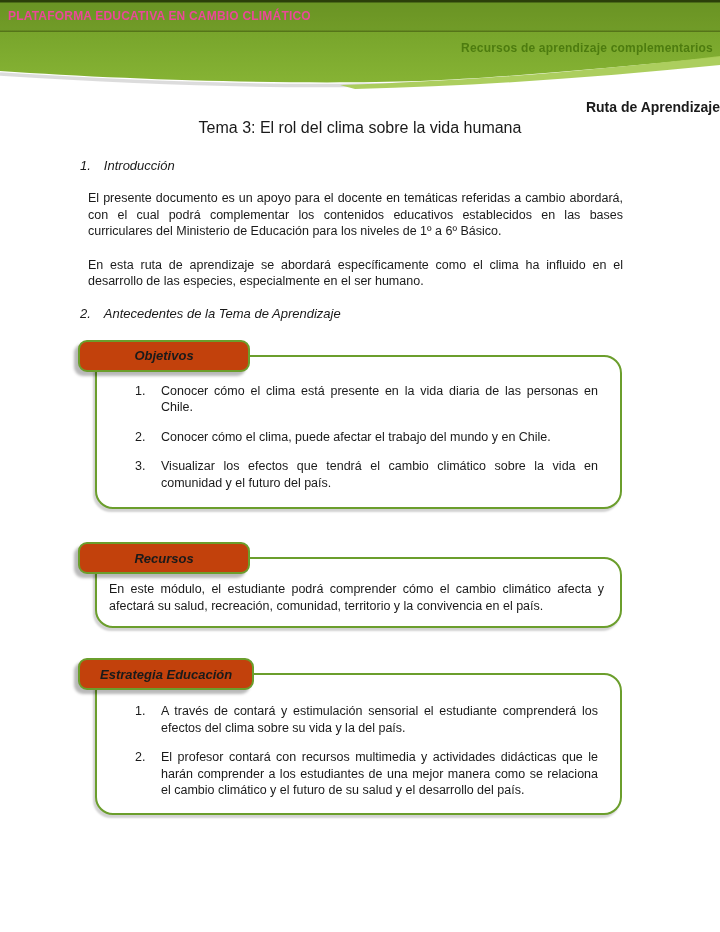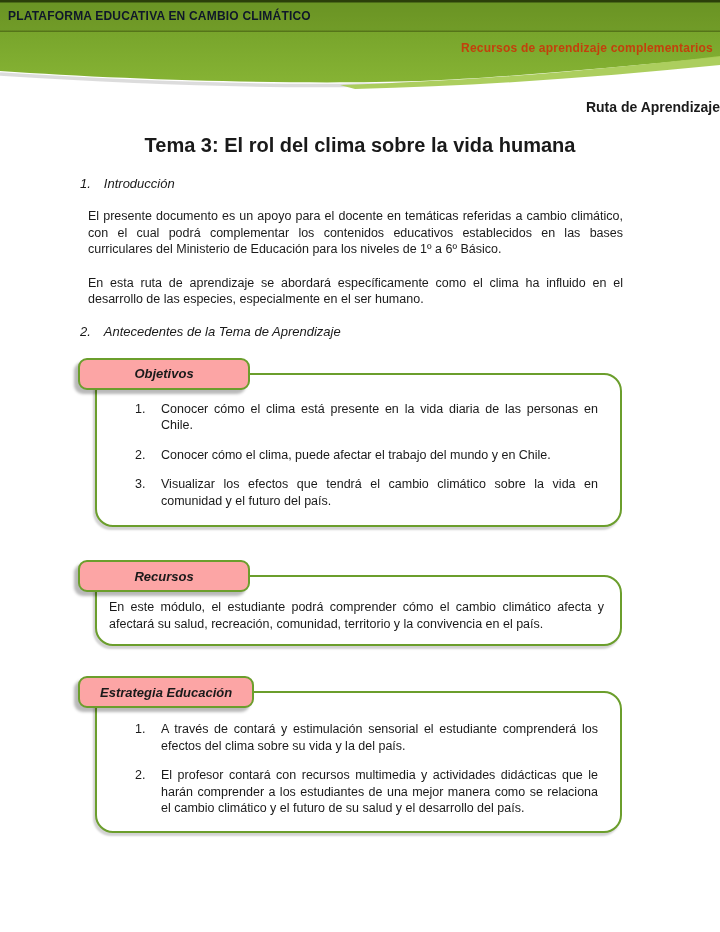--- a/index.html
+++ b/index.html
@@ -9,39 +9,39 @@
     --green-dark:#2B3F0A;
     --text:#1A1A1A;
   }
   *{margin:0;padding:0;box-sizing:border-box;}
   html,body{width:720px;height:932px;background:#fff;overflow:hidden;
     font-family:"Liberation Sans",sans-serif;color:var(--text);}
   
   .header{position:relative;width:720px;height:90px;}
   .header svg{position:absolute;top:0;left:0;display:block;}
   .brand{position:absolute;top:9px;left:8px;font-size:12px;font-weight:bold;
-    color:#0f172a;letter-spacing:.2px;}
+    color:#ec4899;letter-spacing:.2px;}
   .tagline{position:absolute;top:41px;right:7px;font-size:12px;font-weight:bold;
-    color:#c2410c;letter-spacing:.2px;}
+    color:#4d7c0f;letter-spacing:.2px;}
   
   .doc-title{margin-top:9px;text-align:right;font-size:14px;font-weight:bold;line-height:17px;}
-  .doc-subtitle{margin-top:21px;text-align:center;font-size:20px;font-weight:bold;line-height:17px;}
+  .doc-subtitle{margin-top:3px;text-align:center;font-size:16px;font-weight:normal;line-height:17px;}
   .section-heading{margin-left:80px;font-style:italic;font-size:13px;line-height:15px;}
   .section-heading .shtxt{margin-left:13px;}
   .sh1{margin-top:22px;}
   .sh2{margin-top:16px;}
   
   .para{margin:17px 97px 0 88px;font-size:12.5px;line-height:16.5px;text-align:justify;}
   
   .callout{position:relative;margin-left:95px;margin-right:98px;padding-top:15px;}
   .c1{margin-top:19px;}
   .c2{margin-top:33px;}
   .c3{margin-top:30px;}
   .callout-label{position:absolute;top:0;left:-17px;z-index:2;height:32px;min-width:172px;
-    background:#fca5a5;border:2px solid var(--green-border);border-radius:9px;
+    background:#c2410c;border:2px solid var(--green-border);border-radius:9px;
     display:flex;align-items:center;justify-content:center;padding:0 20px;
     font-size:13px;font-weight:bold;font-style:italic;
     box-shadow:-4px 4px 3px rgba(0,0,0,.28);}
   .callout-body{position:relative;z-index:1;background:#fff;
     border:2px solid var(--green-border);border-radius:18px;
     box-shadow:-2px 3px 2px rgba(0,0,0,.18);}
   .body-list{padding:26px 22px 16px 38px;}
   .c3 .body-list{padding-top:28px;padding-bottom:14px;}
   .body-text{padding:22px 16px 12px 12px;font-size:12.5px;line-height:16.5px;text-align:justify;}
   .li{display:flex;font-size:12.5px;line-height:16.5px;}
@@ -77,21 +77,21 @@
   <div class="tagline">Recursos de aprendizaje complementarios</div>
 </div>
 
 <div class="doc-title">Ruta de Aprendizaje</div>
 <div class="doc-subtitle">Tema 3: El rol del clima sobre la vida humana</div>
 
 <div class="section-heading sh1">
   <span class="shnum">1.</span><span class="shtxt">Introducción</span>
 </div>
 
-<p class="para">El presente documento es un apoyo para el docente en temáticas referidas a cambio climático, con el cual podrá complementar los contenidos educativos establecidos en las bases curriculares del Ministerio de Educación para los niveles de 1º a 6º Básico.</p>
+<p class="para">El presente documento es un apoyo para el docente en temáticas referidas a cambio abordará, con el cual podrá complementar los contenidos educativos establecidos en las bases curriculares del Ministerio de Educación para los niveles de 1º a 6º Básico.</p>
 <p class="para">En esta ruta de aprendizaje se abordará específicamente como el clima ha influido en el desarrollo de las especies, especialmente en el ser humano.</p>
 
 <div class="section-heading sh2">
   <span class="shnum">2.</span><span class="shtxt">Antecedentes de la Tema de Aprendizaje</span>
 </div>
 
 <div class="callout c1">
   <div class="callout-label">Objetivos</div>
   <div class="callout-body">
     <div class="body-list">

